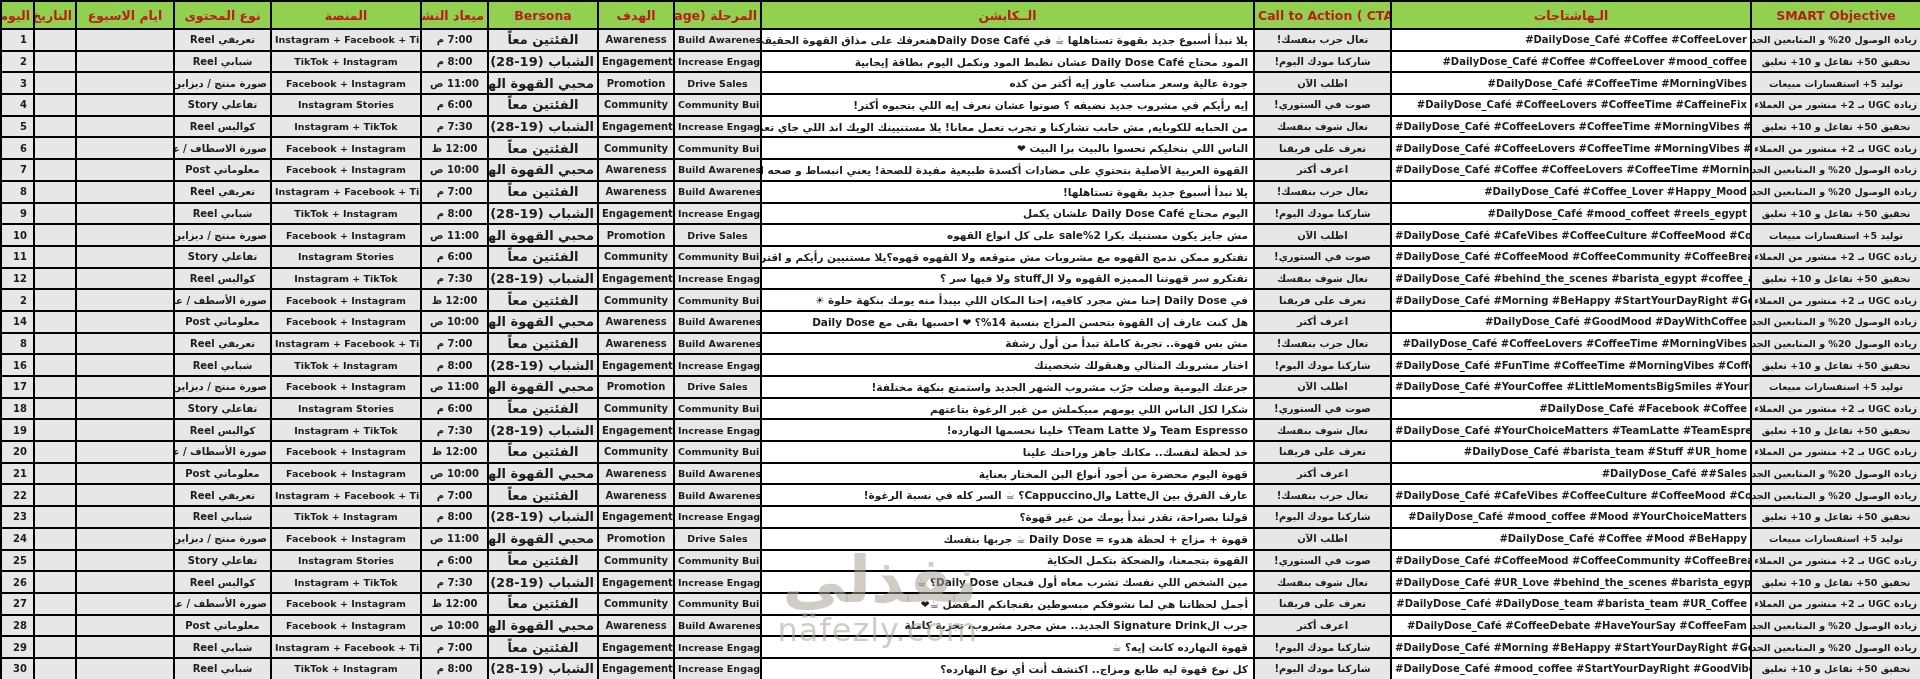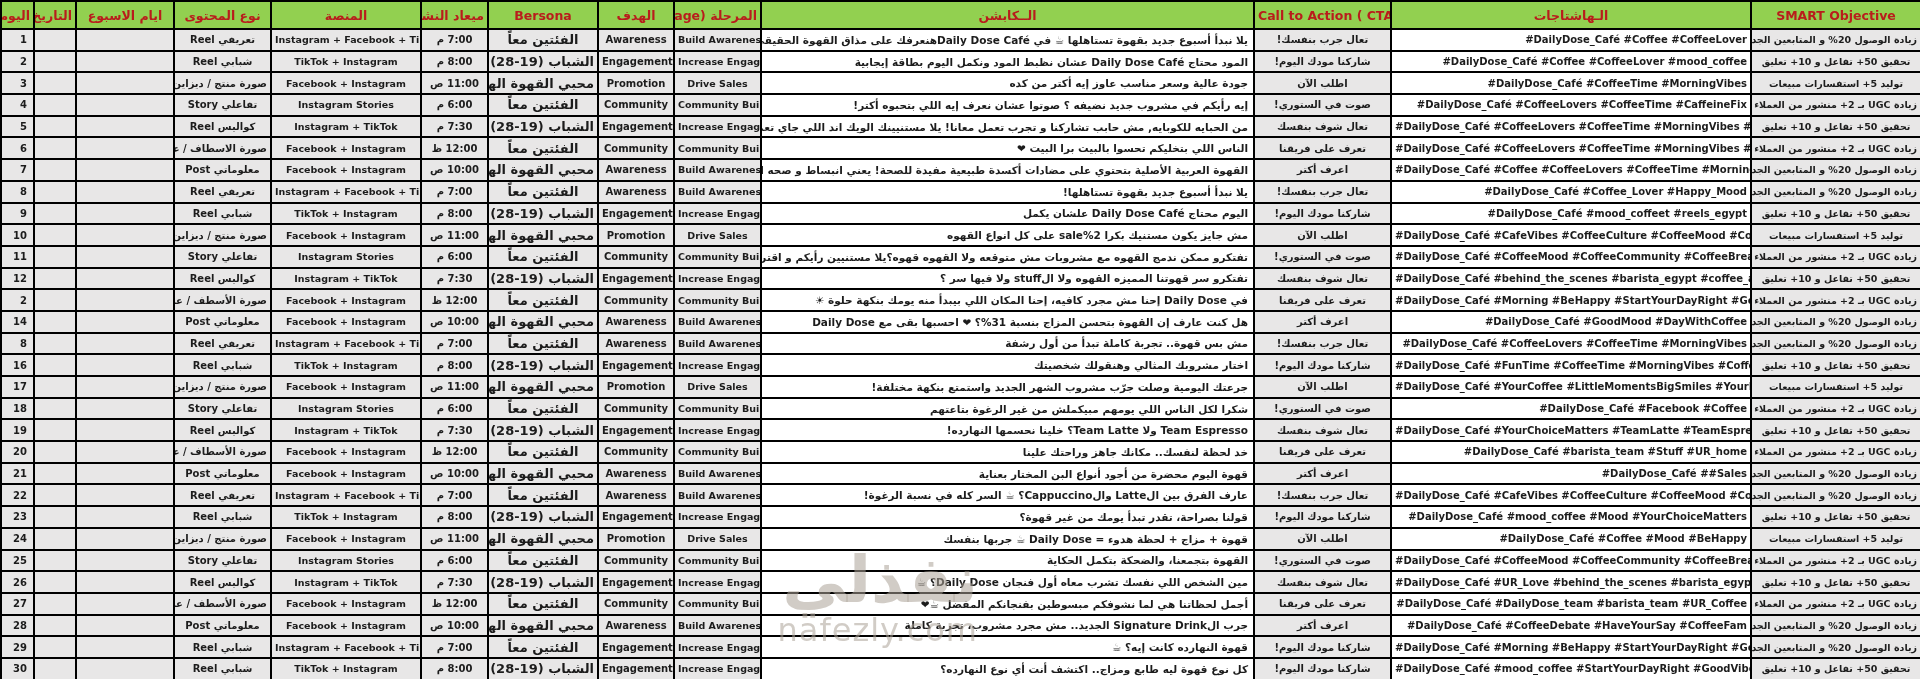--- a/index.html
+++ b/index.html
@@ -271,21 +271,21 @@
       <tr>
         <td class="c-day gray">14</td>
         <td class="gray"></td>
         <td class="gray"></td>
         <td class="gray c-ct">معلوماتي Post</td>
         <td class="gray ltr c-platform">Facebook + Instagram</td>
         <td class="gray c-time">10:00 ص</td>
         <td class="gray c-persona">محبي القهوة الهادية (28-40)</td>
         <td class="gray ltr c-goal">Awareness</td>
         <td class="gray ltr c-stage">Build Awareness</td>
-        <td class="c-caption">هل كنت عارف إن القهوة بتحسن المزاج بنسبة 31%؟ ❤ احسبها بقى مع Daily Dose</td>
+        <td class="c-caption">هل كنت عارف إن القهوة بتحسن المزاج بنسبة 14%؟ ❤ احسبها بقى مع Daily Dose</td>
         <td class="gray c-cta">اعرف أكتر</td>
         <td class="c-hash ltr">#DailyDose_Café #GoodMood #DayWithCoffee</td>
         <td class="gray c-smart">زيادة الوصول 20% و المتابعين الجدد 15 متابع</td>
       </tr>
       <tr>
         <td class="c-day gray">8</td>
         <td class="gray"></td>
         <td class="gray"></td>
         <td class="gray c-ct">تعريفي Reel</td>
         <td class="gray ltr c-platform">Instagram + Facebook + TikTok</td>

